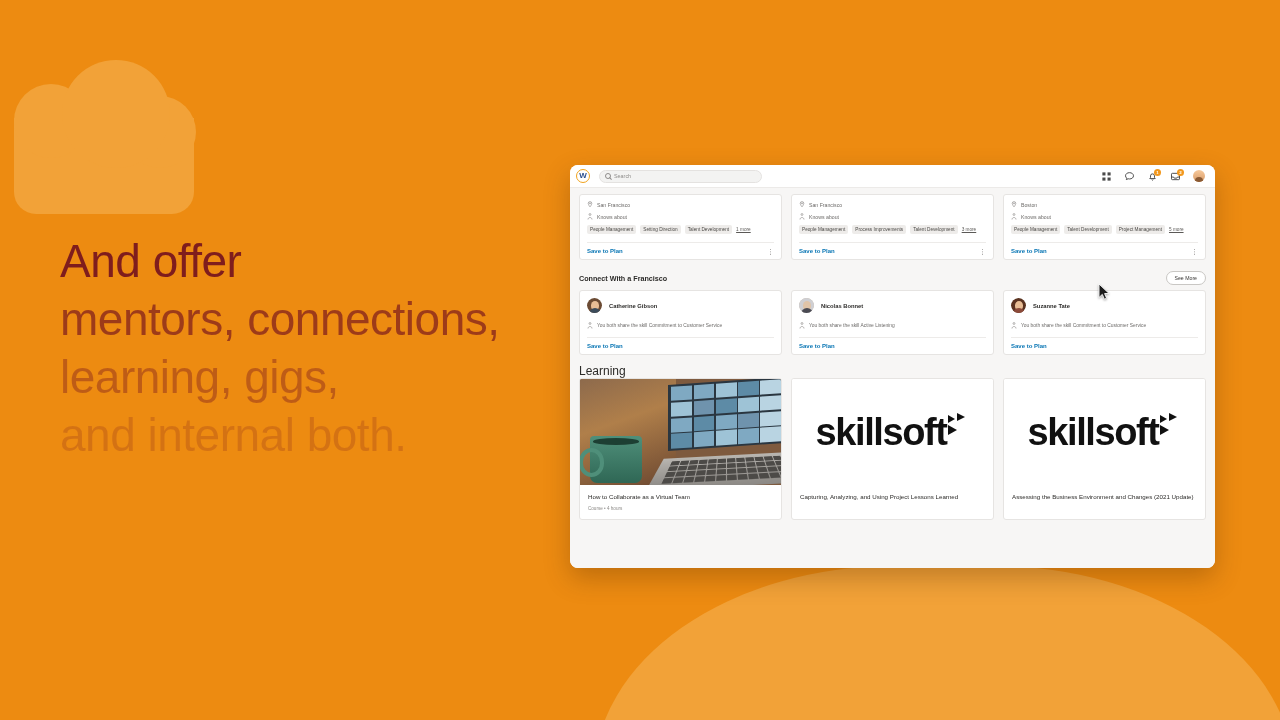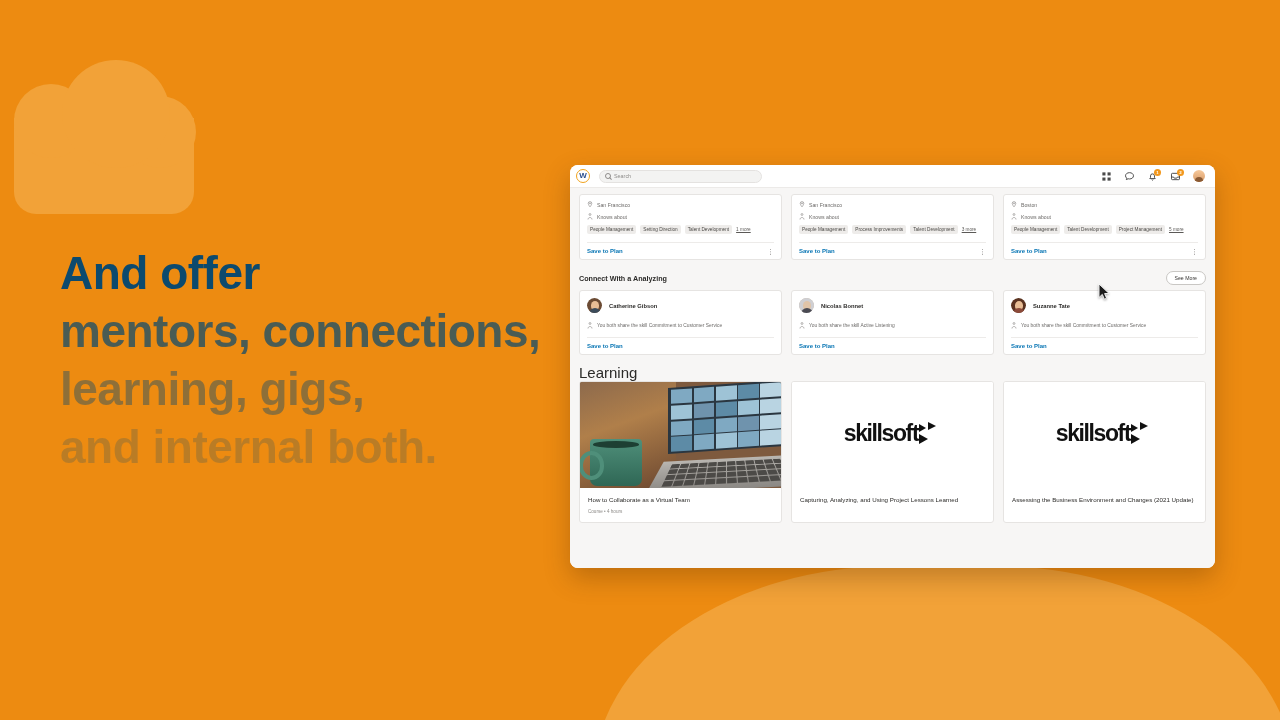--- a/index.html
+++ b/index.html
@@ -51,27 +51,27 @@
     position: absolute;
     left: 594px; top: 566px;
     width: 700px; height: 260px;
     background: #F2A238;
     border-radius: 300px 300px 0 0 / 210px 210px 0 0;
   }
 
   
   .headline {
     position: absolute;
-    left: 60px; top: 244px;
+    left: 60px; top: 232px;
     width: 520px;
     font-size: 46px;
-    font-weight: bold;
+    font-weight: normal;
     line-height: 58px;
     letter-spacing: -0.5px;
-    color: #0c4a6e;
+    color: #7f1d1d;
     z-index: 4;
   }
   .headline .l1 { opacity: 1; display: block; }
   .headline .l2 { opacity: 0.94; display: block; }
   .headline .l3 { opacity: 0.72; display: block; }
   .headline .l4 { opacity: 0.42; display: block; }
   .headline .l5 { opacity: 0.22; display: block; }
 
   
   #app-window {
@@ -223,21 +223,21 @@
     color: #0875B4;
   }
   .kebab { color: #6d6b69; font-size: 7px; line-height: 5px; letter-spacing: 0; }
 
   
   .sec-head {
     display: flex; align-items: center; justify-content: space-between;
     margin: 11px 0 5px 0;
   }
   .sec-title { font-size: 7.2px; font-weight: bold; color: #2c2b29; }
-  .sec-title.big { font-size: 15px; font-weight: normal; color: #2c2b29; }
+  .sec-title.big { font-size: 12px; font-weight: normal; color: #2c2b29; }
   .pill-btn {
     border: 1px solid #c9c7c4;
     background: #fff;
     border-radius: 9px;
     font-size: 5.2px;
     color: #3a3836;
     padding: 3px 8px;
     display: flex; align-items: center; gap: 3px;
     white-space: nowrap;
   }
@@ -362,21 +362,21 @@
     border-radius: 50%;
   }
 
   
   .thumb-logo {
     background: #fff;
     display: flex; align-items: center; justify-content: center;
   }
   .ss-wrap { display: flex; align-items: flex-start; }
   .ss-word {
-    font-size: 23px;
+    font-size: 38px;
     font-weight: bold;
     letter-spacing: -1.4px;
     color: #111;
     line-height: 1;
   }
   .ss-arrows {
     position: relative;
     width: 22px; height: 26px;
     margin-left: 1px;
   }
@@ -559,21 +559,21 @@
             <span class="more-link">5 more</span>
           </div>
           <div class="card-foot">
             <span class="save-link">Save to Plan</span>
             <span class="kebab">⋮</span>
           </div>
         </div>
       </div>
 
       <div class="sec-head">
-        <span class="sec-title">Connect With a Analyzing</span>
+        <span class="sec-title">Connect With a Francisco</span>
         <span class="pill-btn">
           <span>See More</span>
         </span>
       </div>
 
       <div class="card-row" style="padding-top:0">
         <div class="cw-card">
           <div class="cw-top">
             <span class="cw-avatar">
               <span class="hair" style="background:#6b4a33"></span>

